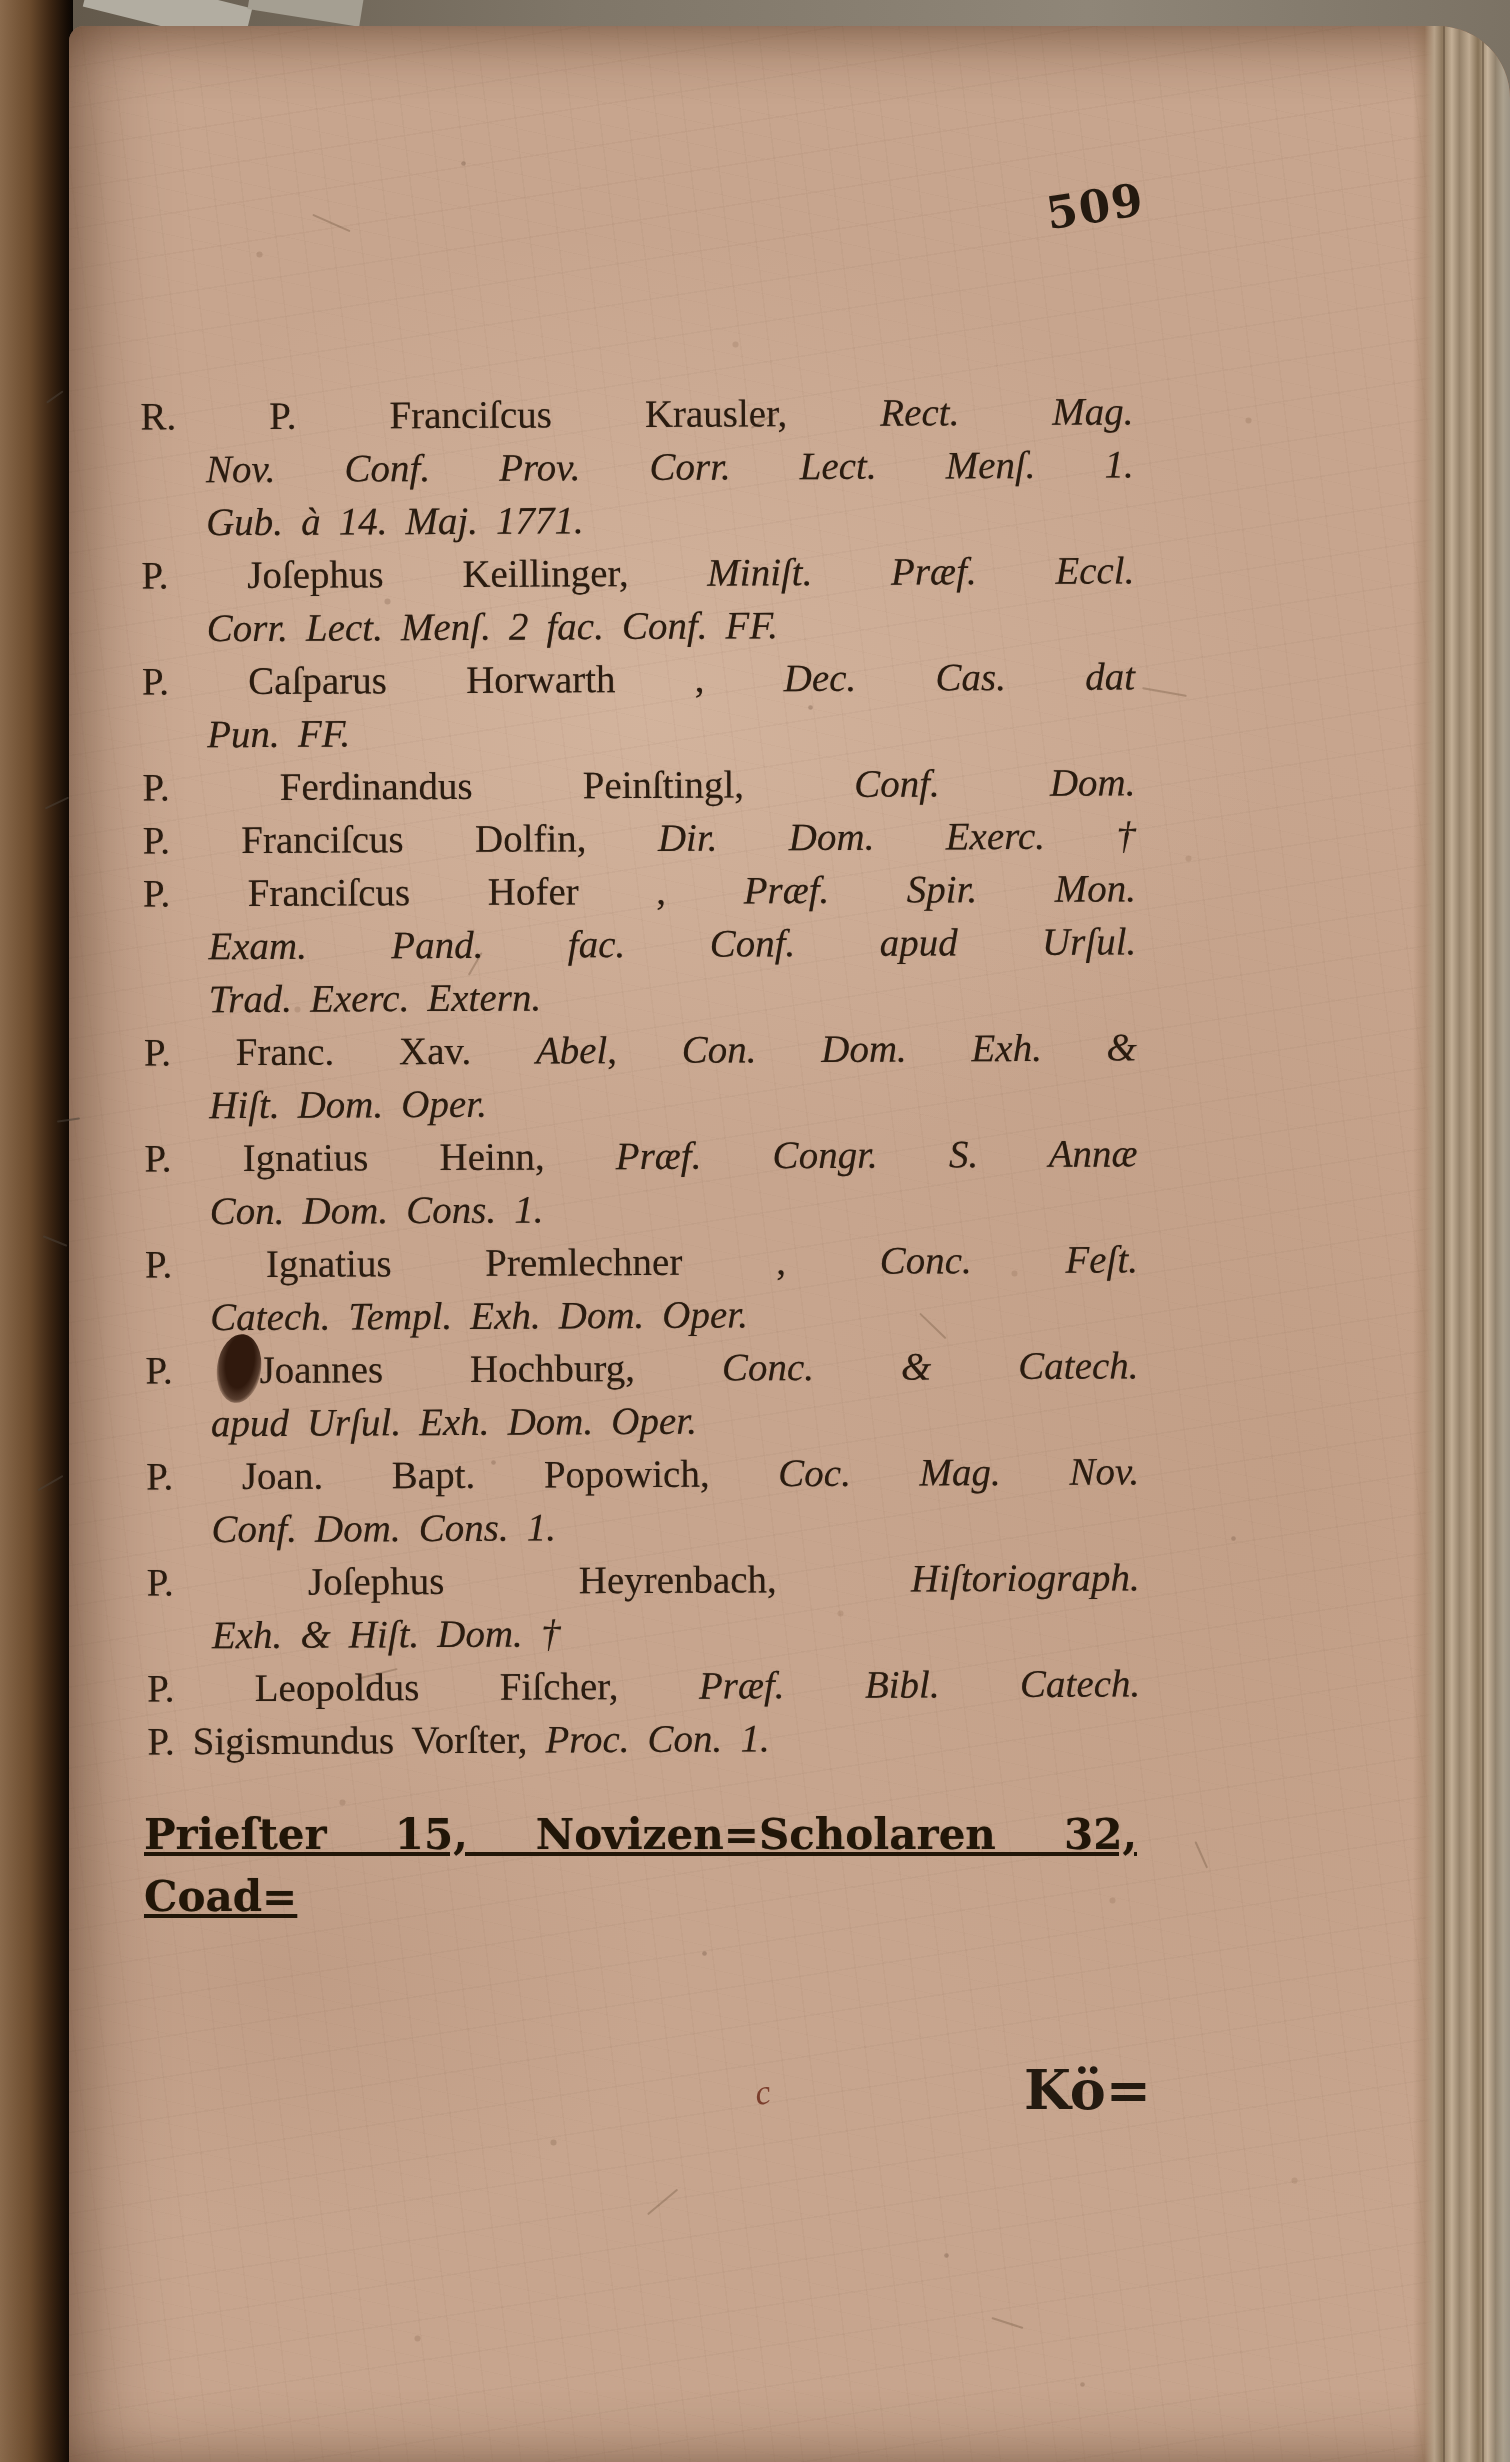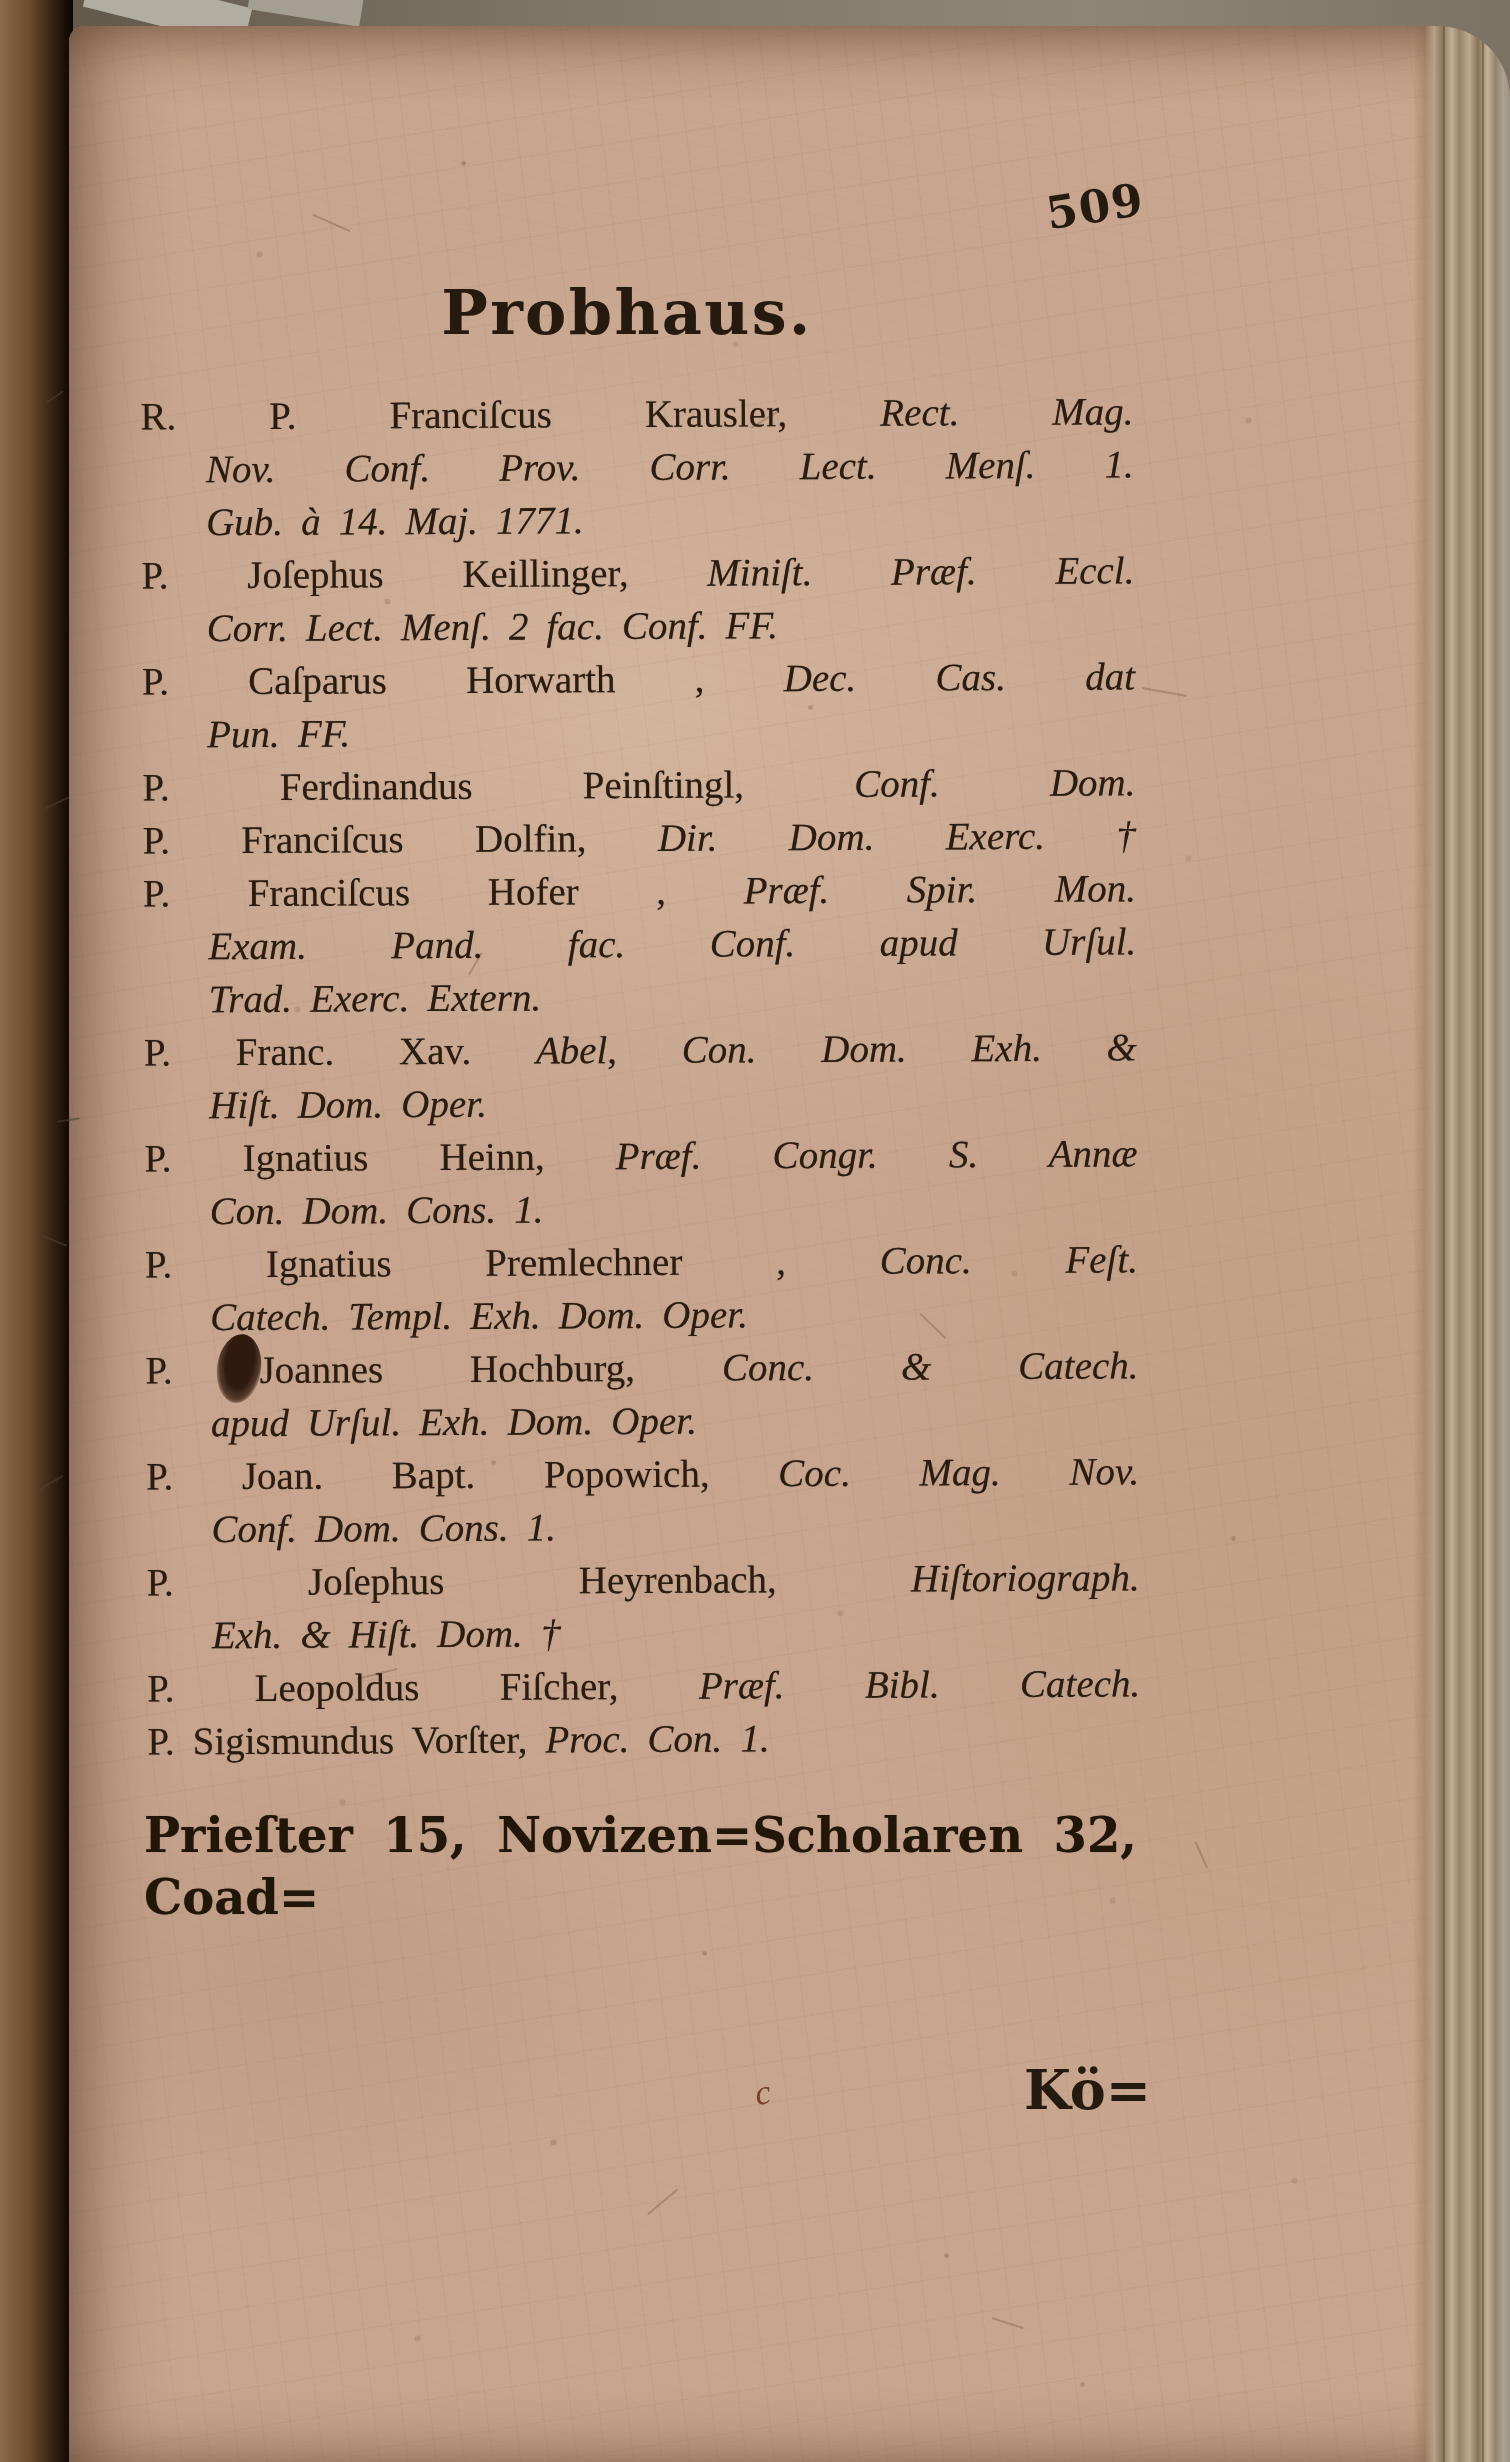--- a/index.html
+++ b/index.html
@@ -66,23 +66,23 @@
     letter-spacing:1.5px; color:#241a10; transform:rotate(-9deg); font-family:"DejaVu Serif",serif; }
   .heading { position:absolute; left:325px; top:276px; width:604px; z-index:5; text-align:center;
     font-size:62px; font-weight:bold; letter-spacing:2.3px; color:#26190d; font-family:"DejaVu Serif",serif; }
   .body-text { position:absolute; left:144px; top:387px; width:993px; z-index:5; font-size:39px;
     color:#2a1c10; transform:rotate(-0.3deg); text-shadow:0 0 0.8px rgba(42,28,16,.55); }
   .line { line-height:53px; }
   .line.just { text-align:justify; text-align-last:justify; }
   .line:not(.just) { word-spacing:8.3px; }
   .line.cont { padding-left:65px; }
   .i { font-style:italic; }
-  .summary { position:absolute; left:144px; top:1804px; width:993px; z-index:5; font-size:48px;
+  .summary { position:absolute; left:144px; top:1804px; width:993px; z-index:5; font-size:42px;
     font-weight:bold; color:#211608; word-spacing:6px; font-family:"DejaVu Serif",serif;
-    text-shadow:0 0 0.8px rgba(33,22,8,.5); }
+    text-shadow:0 0 0.8px rgba(33,22,8,.5);text-decoration:underline; }
   .sline { line-height:62px; }
   .sline.just { text-align:justify; text-align-last:justify; }
   .sline.cont { padding-left:62px; }
   .catchword { position:absolute; left:1024px; top:2058px; z-index:5; font-size:54px; font-weight:bold;
     color:#241a10; font-family:"DejaVu Serif",serif; }
   .margin-mark { position:absolute; left:755px; top:2073px; z-index:5; font-size:35px; font-style:italic;
     color:#6f2d1d; transform:rotate(-10deg); opacity:.85; }
 </style>
 </head>
 <body>
@@ -112,21 +112,20 @@
     <div class="fore-line" style="right:65px"></div>
   </div>
 
   <div class="pencil" style="left:45px;top:396px;width:19.6px;transform:rotate(-35deg)"></div>
   <div class="pencil" style="left:44px;top:802px;width:26px;transform:rotate(-25deg)"></div>
   <div class="pencil" style="left:57px;top:1119px;width:22.7px;transform:rotate(-8deg)"></div>
   <div class="pencil" style="left:42px;top:1240px;width:26px;transform:rotate(22deg)"></div>
   <div class="pencil" style="left:36px;top:1482px;width:29px;transform:rotate(-30deg)"></div>
 
   <div class="pagenum">509</div>
-  <div class="heading">Probhaus.</div>
 
   <div class="body-text">
       <div class="entry">
         <div class="line just"><span class="r">R. P. Franciſcus Krausler, </span><span class="i">Rect. Mag.</span></div>
         <div class="line cont just"><span class="i">Nov. Conf. Prov. Corr. Lect. Menſ. 1.</span></div>
         <div class="line cont"><span class="i">Gub. à 14. Maj. 1771.</span></div>
       </div>
       <div class="entry">
         <div class="line just"><span class="r">P. Joſephus Keillinger, </span><span class="i">Miniſt. Præf. Eccl.</span></div>
         <div class="line cont"><span class="i">Corr. Lect. Menſ. 2 fac. Conf. FF.</span></div>

